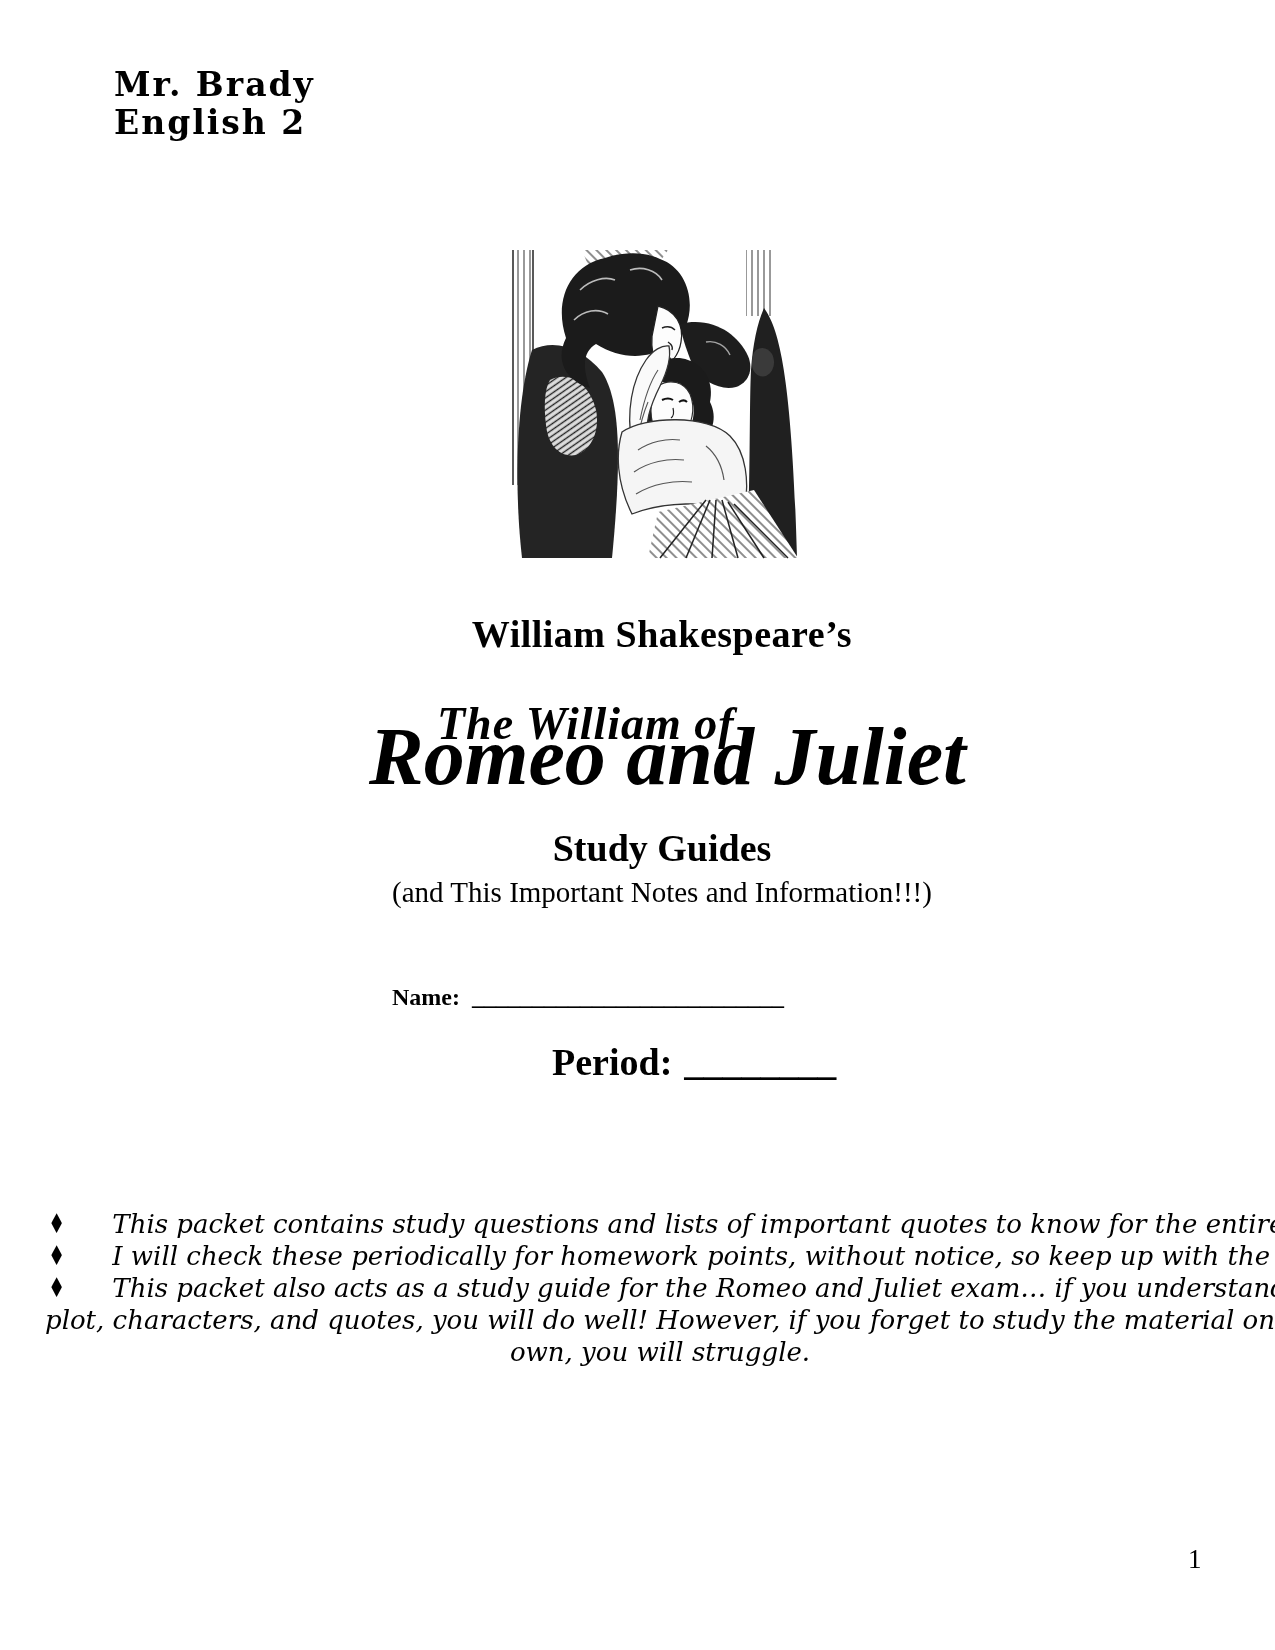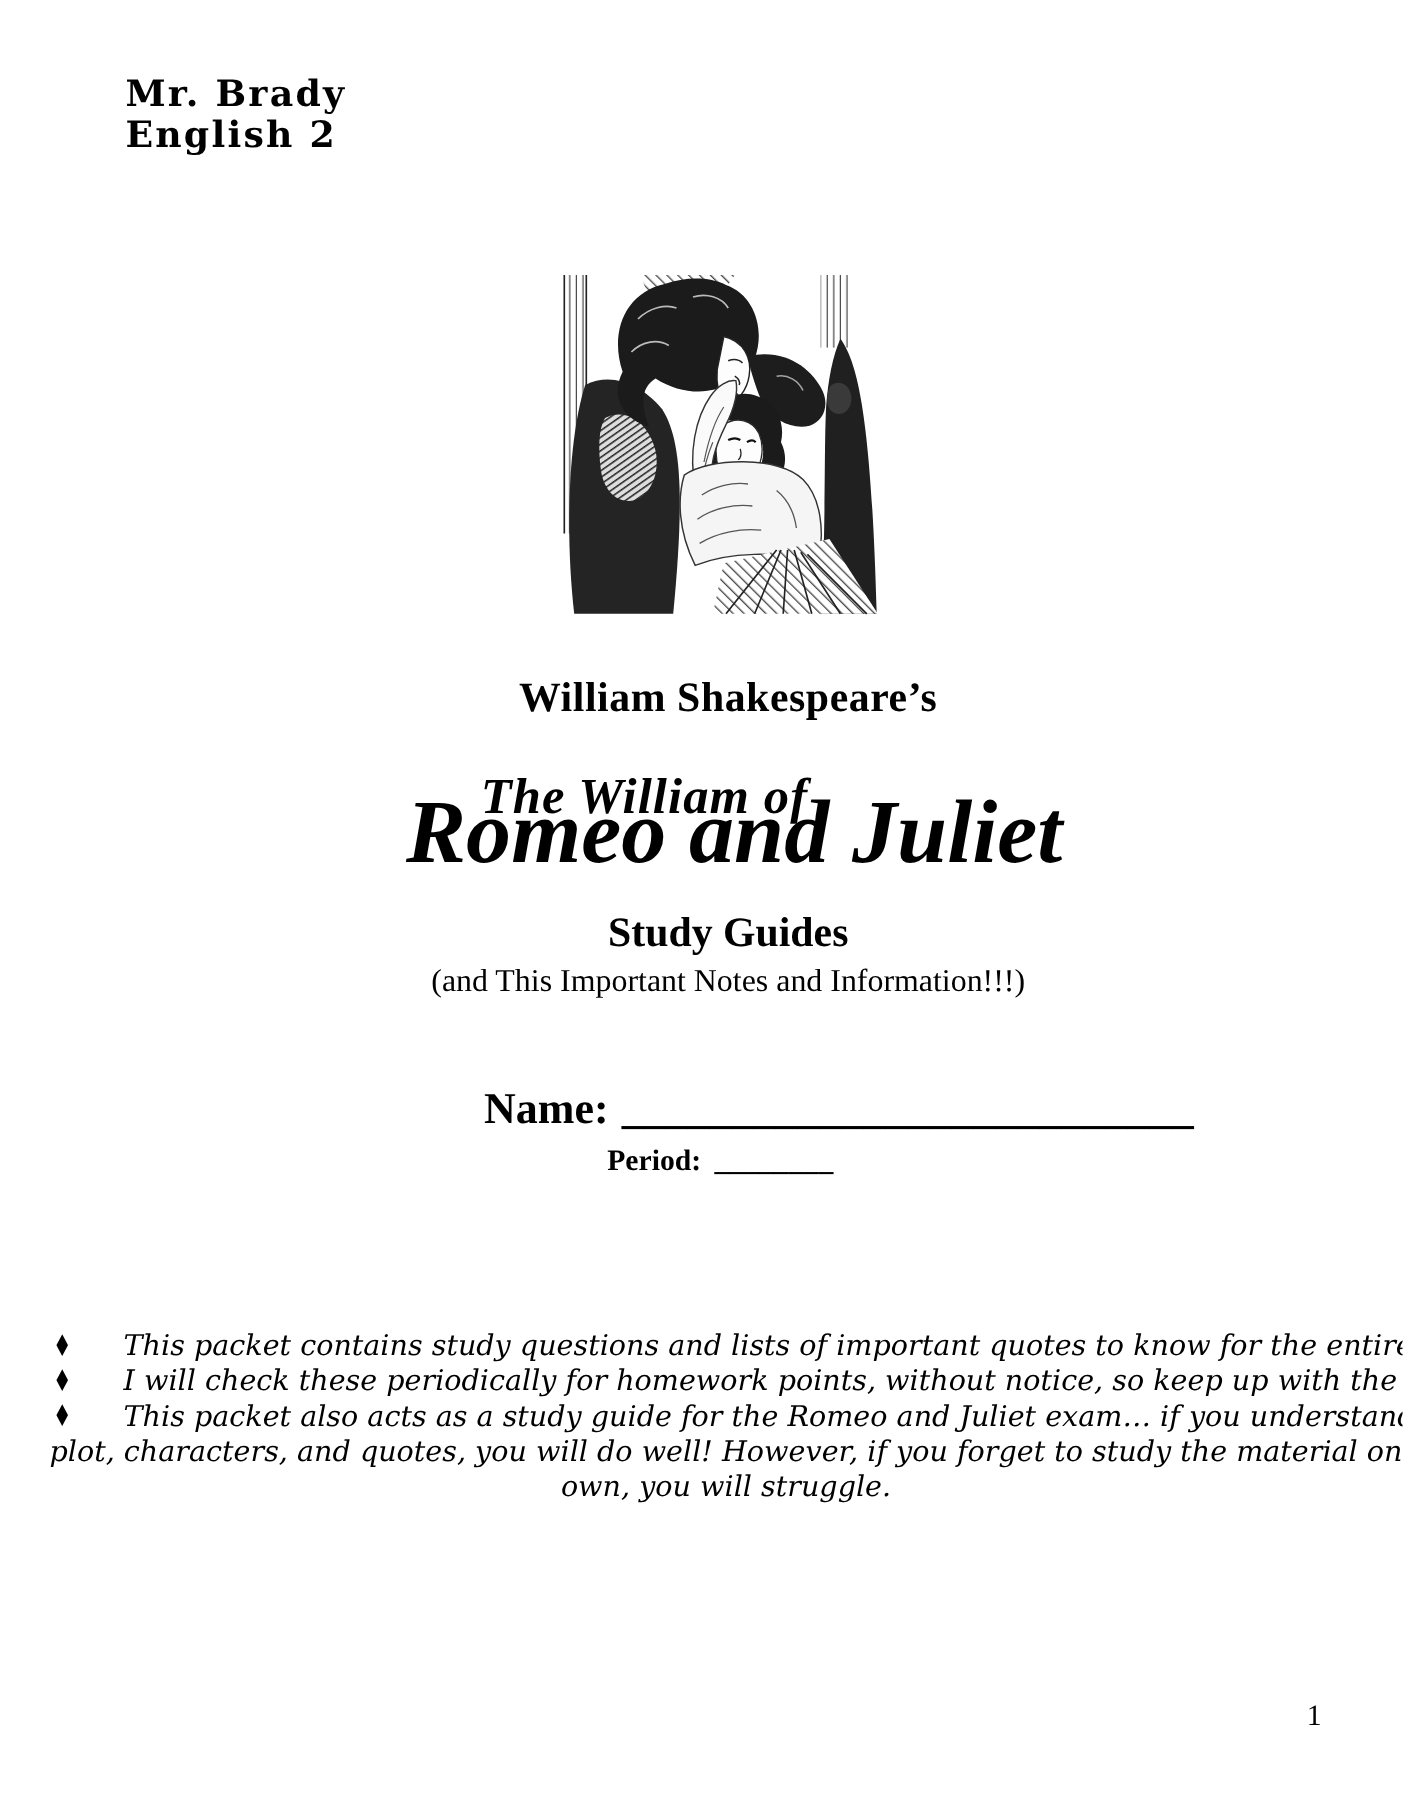--- a/index.html
+++ b/index.html
@@ -20,22 +20,22 @@
     font-size:46px;font-weight:bold;font-style:italic;letter-spacing:1px;
     line-height:1;white-space:nowrap;
   }
   .maintitle{
     position:absolute;left:369px;top:716px;
     font-size:82px;font-weight:bold;font-style:italic;letter-spacing:0px;
     line-height:1;white-space:nowrap;
   }
   .subtitle{top:826px;font-size:38px;font-weight:bold;}
   .subnote{top:876px;font-size:29px;}
-  .name-row{position:absolute;left:392px;top:984px;font-size:40px;font-weight:bold;white-space:nowrap;margin-left:48px;}
-  .period-row{position:absolute;left:552px;top:1040px;font-size:27px;font-weight:bold;white-space:nowrap;font-family:Liberation Serif, serif;}
+  .name-row{position:absolute;left:392px;top:984px;font-size:24px;font-weight:bold;white-space:nowrap;}
+  .period-row{position:absolute;left:552px;top:1040px;font-size:38px;font-weight:bold;white-space:nowrap;font-family:Liberation Serif, serif;}
   .blank{margin-left:12px;letter-spacing:0;}
   .bullets{
     position:absolute;left:45px;top:1208px;width:1230px;text-align:center;
     font-family:"DejaVu Serif",serif;font-style:italic;
     font-size:26px;line-height:32px;
   }
   .b-line{white-space:nowrap;height:32px;}
   .diamond{
     display:inline-block;font-style:normal;
     transform:scale(0.72,1.05);margin-right:44px;

